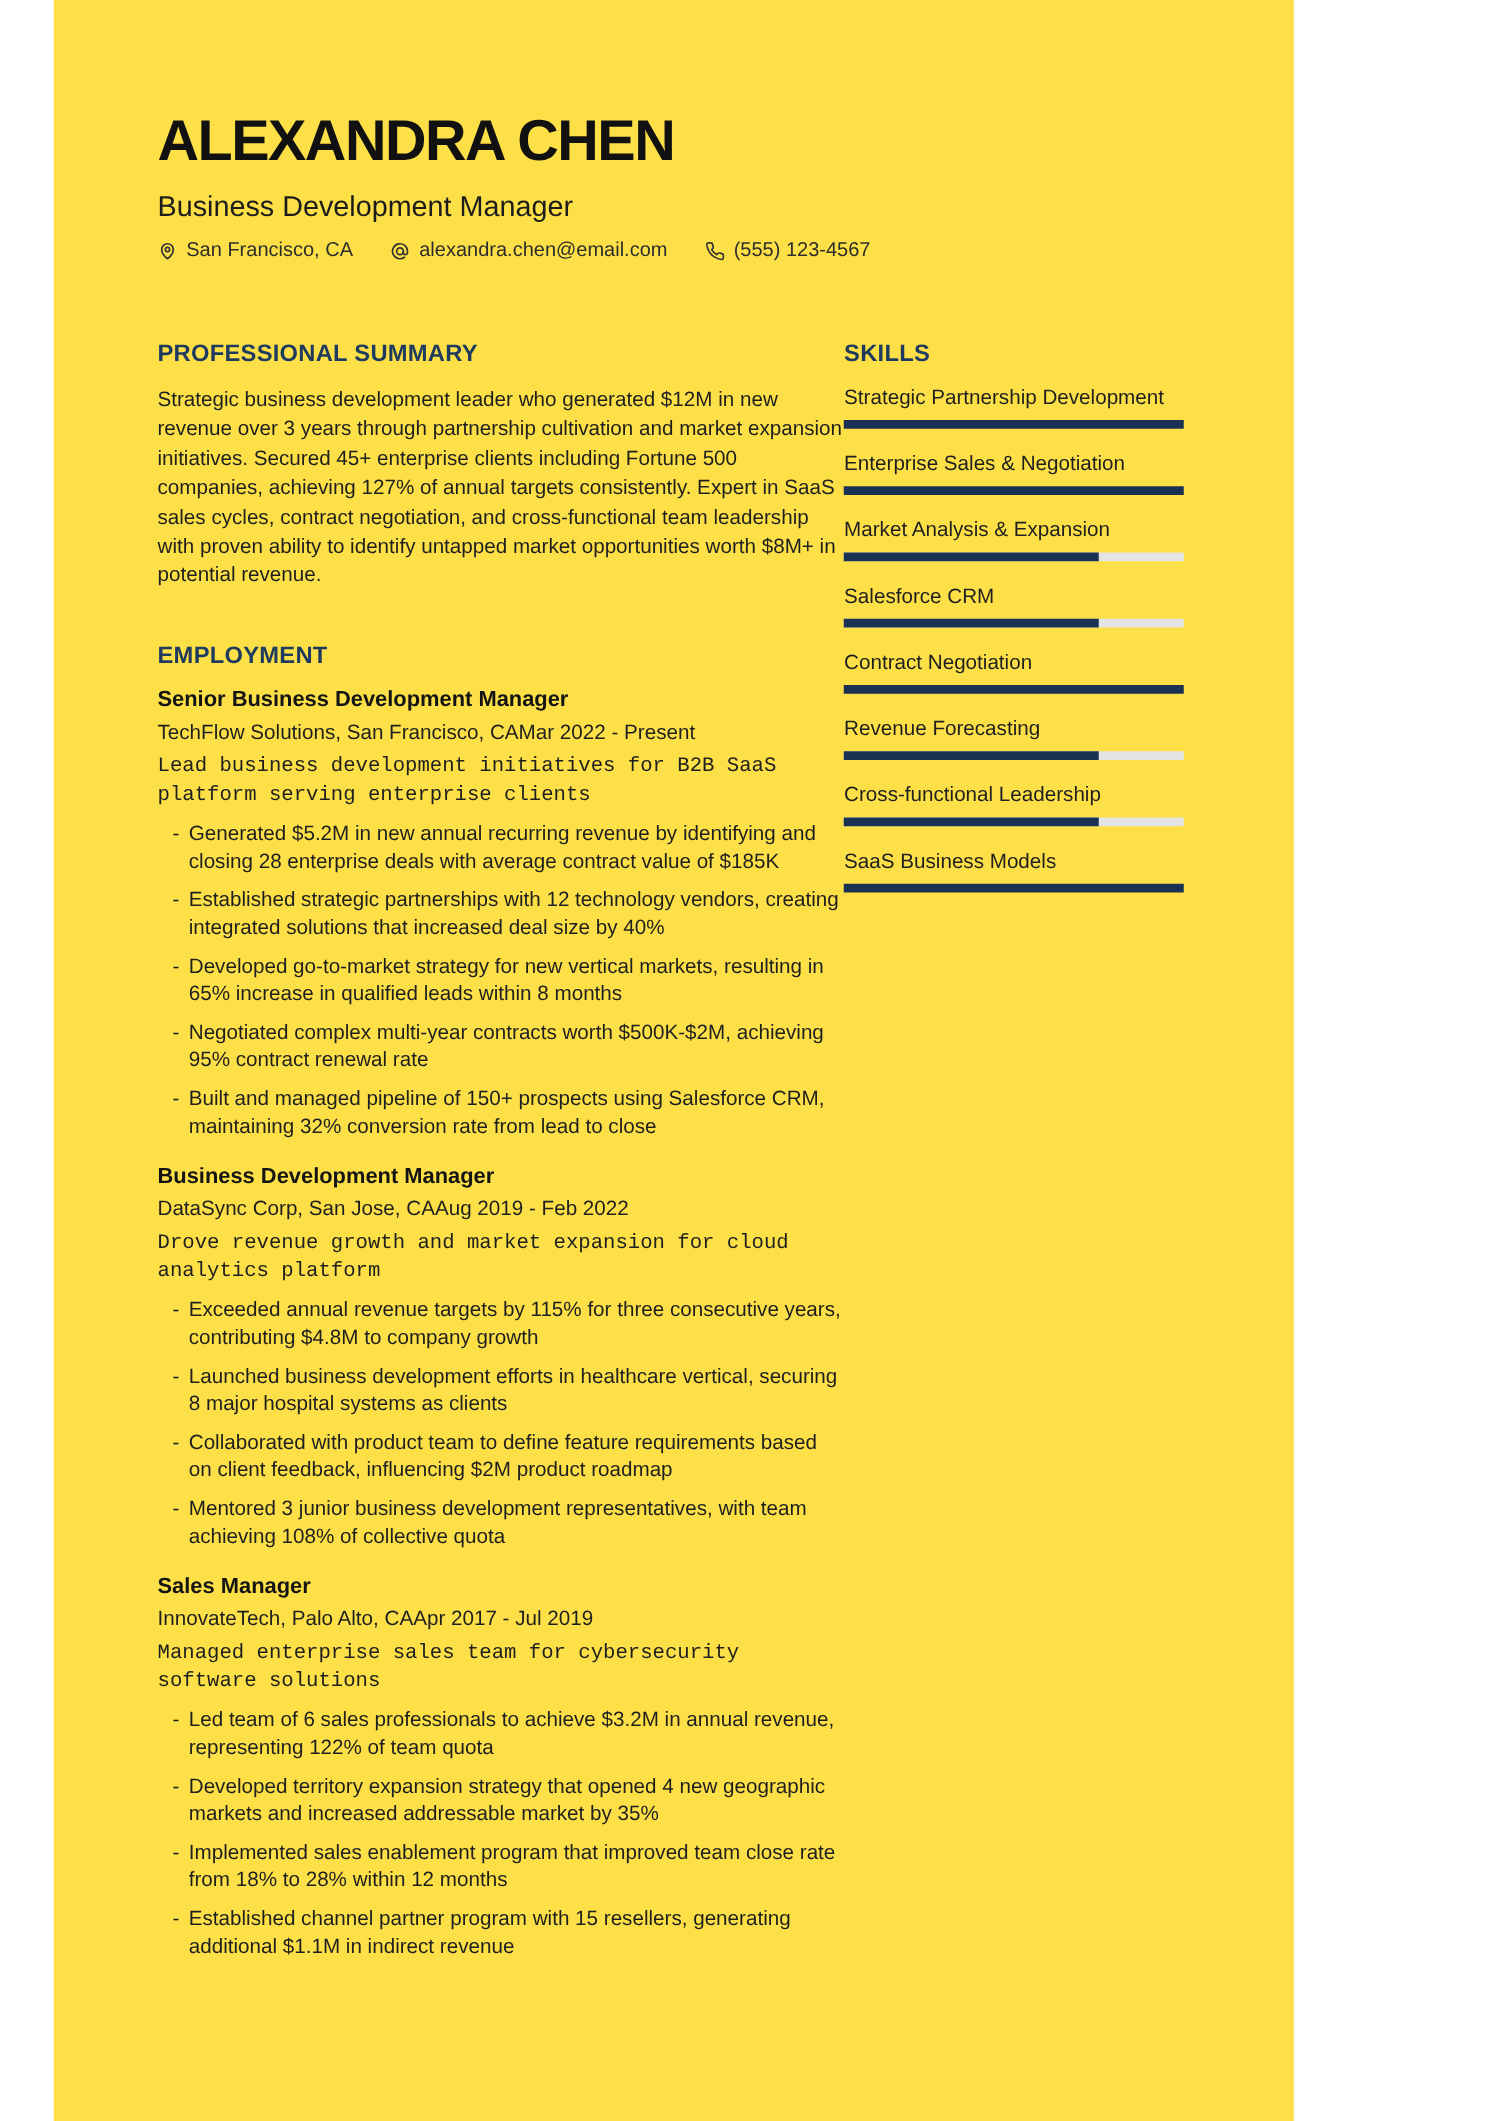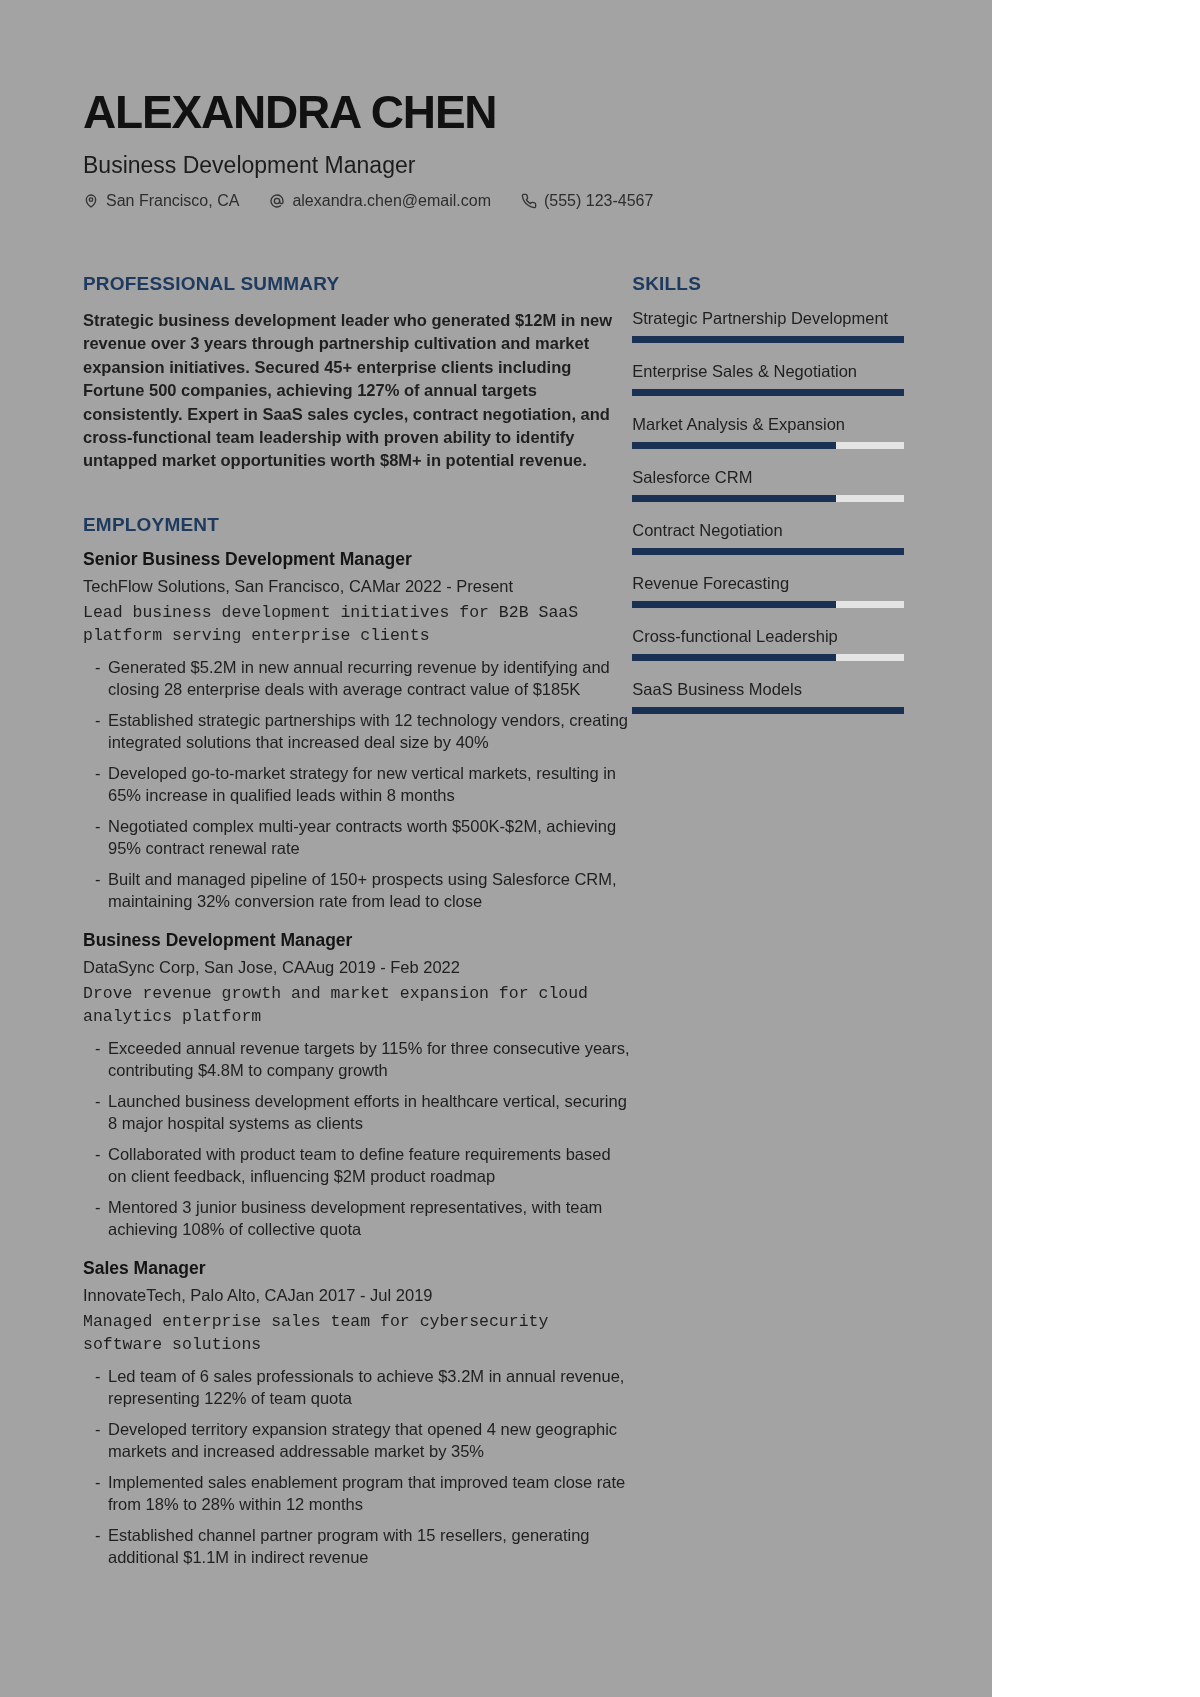--- a/index.html
+++ b/index.html
@@ -6,25 +6,26 @@
     --accent:#1e3a5f;
     --bar:#1b3153;
     --track:#e4e4e4;
     --text:#1f1f1f;
   }
   *{box-sizing:border-box;}
   html,body{margin:0;padding:0;background:#ffffff;}
   .page{
     width:992px;
     min-height:1697px;
-    background:#a3a3a3;
+    background:#fde047;
     font-family:"Liberation Sans","DejaVu Sans",sans-serif;
     color:var(--text);
     padding:88px 88px 60px 83px;
     position:relative;
+    margin-left:43px;
   }
   
   .name{
     margin:0;
     font-size:46px;
     font-weight:700;
     letter-spacing:-1.2px;
     line-height:1.08;
     color:#111111;
   }
@@ -59,21 +60,20 @@
     font-weight:700;
     letter-spacing:0.2px;
     color:var(--accent);
     line-height:1.25;
   }
   .summary-text{
     margin:0;
     font-size:16.5px;
     line-height:23.4px;
     color:var(--text);
-    font-weight:bold;
   }
   .employment{margin-top:40px;}
   .employment h2.sec{margin-bottom:11px;}
   
   .job + .job{margin-top:17px;}
   .jt{
     margin:0;
     font-size:17.5px;
     font-weight:700;
     color:#141414;
@@ -198,21 +198,21 @@
                 <li>Launched business development efforts in healthcare vertical, securing 8 major hospital systems as clients</li>
                 <li>Collaborated with product team to define feature requirements based on client feedback, influencing $2M product roadmap</li>
                 <li>Mentored 3 junior business development representatives, with team achieving 108% of collective quota</li>
               </ul>
   </article>
 
   <article class="job">
     <h3 class="jt">Sales Manager</h3>
     <div class="jrow">
       <span class="jc">InnovateTech, Palo Alto, CA</span>
-      <span class="jd">Jan 2017 - Jul 2019</span>
+      <span class="jd">Apr 2017 - Jul 2019</span>
     </div>
     <p class="jl">Managed enterprise sales team for cybersecurity software solutions</p>
     <ul class="jb">
                 <li>Led team of 6 sales professionals to achieve $3.2M in annual revenue, representing 122% of team quota</li>
                 <li>Developed territory expansion strategy that opened 4 new geographic markets and increased addressable market by 35%</li>
                 <li>Implemented sales enablement program that improved team close rate from 18% to 28% within 12 months</li>
                 <li>Established channel partner program with 15 resellers, generating additional $1.1M in indirect revenue</li>
               </ul>
   </article>
 </div>

